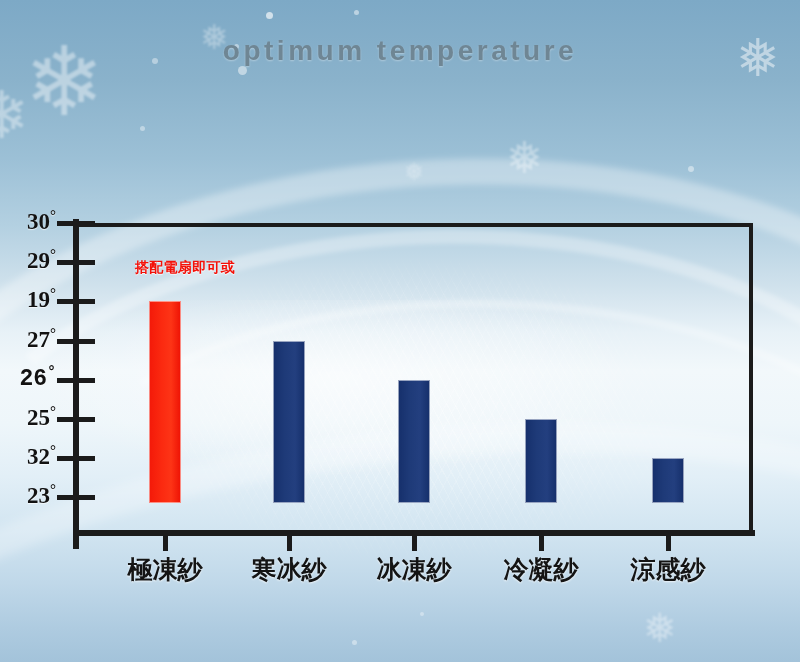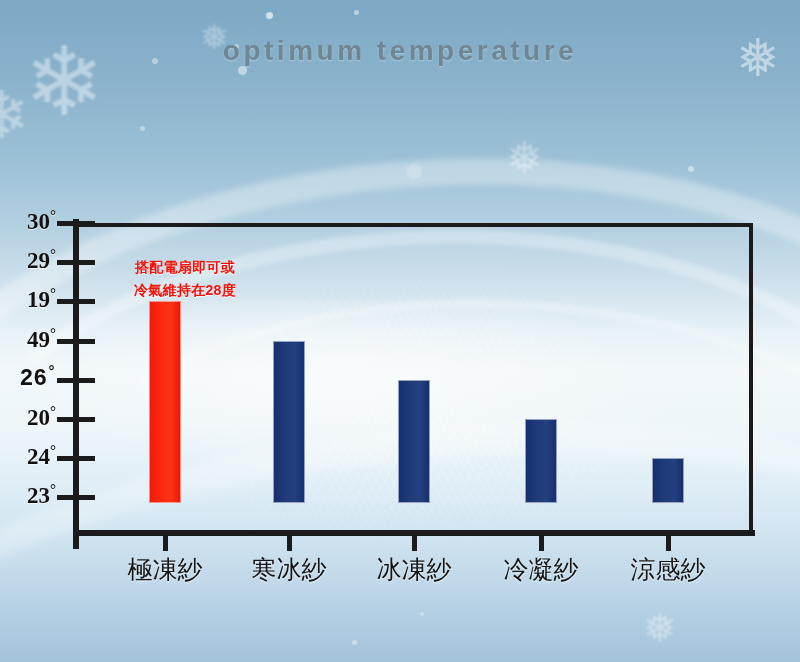--- a/index.html
+++ b/index.html
@@ -206,21 +206,21 @@
     height: 16px;
     background: #1b1b1b;
   }
   .xlabel {
     position: absolute;
     top: 552px;
     width: 140px;
     margin-left: -70px;
     text-align: center;
     font-size: 25px;
-    font-weight: normal;
+    font-weight: bold;
     color: #141414;
     text-shadow: 0 1px 2px rgba(255,255,255,0.75);
     white-space: nowrap;
   }
 
   .bar {
     position: absolute;
     width: 32px;
   }
   .bar-blue {
@@ -285,24 +285,24 @@
 
   <div class="chart">
     <div class="plot-frame"></div>
     <div class="y-axis-line"></div>
     <div class="x-axis-line"></div>
 
     <div class="ylabels-col" id="ylabels">
         <div class="ylabel" style="top: 206px;"><span>30</span><span class="deg">°</span></div>
         <div class="ylabel" style="top: 245.2px;"><span>29</span><span class="deg">°</span></div>
         <div class="ylabel" style="top: 284.4px;"><span>19</span><span class="deg">°</span></div>
-        <div class="ylabel" style="top: 323.6px;"><span>49</span><span class="deg">°</span></div>
+        <div class="ylabel" style="top: 323.6px;"><span>27</span><span class="deg">°</span></div>
         <div class="ylabel" style="top: 362.8px; font-family: Liberation Mono, monospace;"><span>26</span><span class="deg">°</span></div>
-        <div class="ylabel" style="top: 402px;"><span>20</span><span class="deg">°</span></div>
-        <div class="ylabel" style="top: 441.2px;"><span>24</span><span class="deg">°</span></div>
+        <div class="ylabel" style="top: 402px;"><span>25</span><span class="deg">°</span></div>
+        <div class="ylabel" style="top: 441.2px;"><span>32</span><span class="deg">°</span></div>
         <div class="ylabel" style="top: 480.4px;"><span>23</span><span class="deg">°</span></div>
       </div>
     <div id="yticks">
         <div class="ytick" style="top: 220px;"></div>
         <div class="ytick" style="top: 259.2px;"></div>
         <div class="ytick" style="top: 298.4px;"></div>
         <div class="ytick" style="top: 337.6px;"></div>
         <div class="ytick" style="top: 376.8px;"></div>
         <div class="ytick" style="top: 416px;"></div>
         <div class="ytick" style="top: 455.2px;"></div>
@@ -325,17 +325,16 @@
     <div id="xlabels">
         <div class="xlabel" style="left: 165px;">極凍紗</div>
         <div class="xlabel" style="left: 289px;">寒冰紗</div>
         <div class="xlabel" style="left: 414px;">冰凍紗</div>
         <div class="xlabel" style="left: 541px;">冷凝紗</div>
         <div class="xlabel" style="left: 668px;">涼感紗</div>
       </div>
 
     <div class="annotation">
       <div>搭配電扇即可或</div>
-      <div>冷氣維持在28度</div>
     </div>
   </div>
 
 </div>
 
 </body></html>

